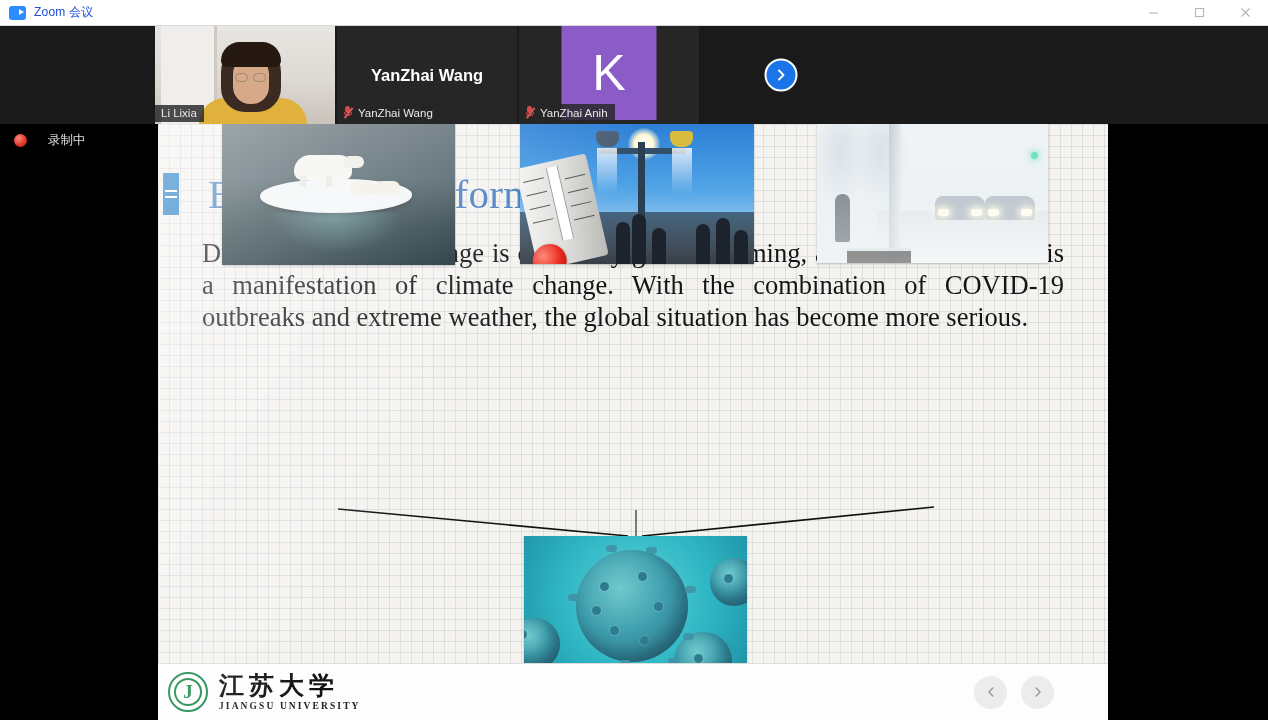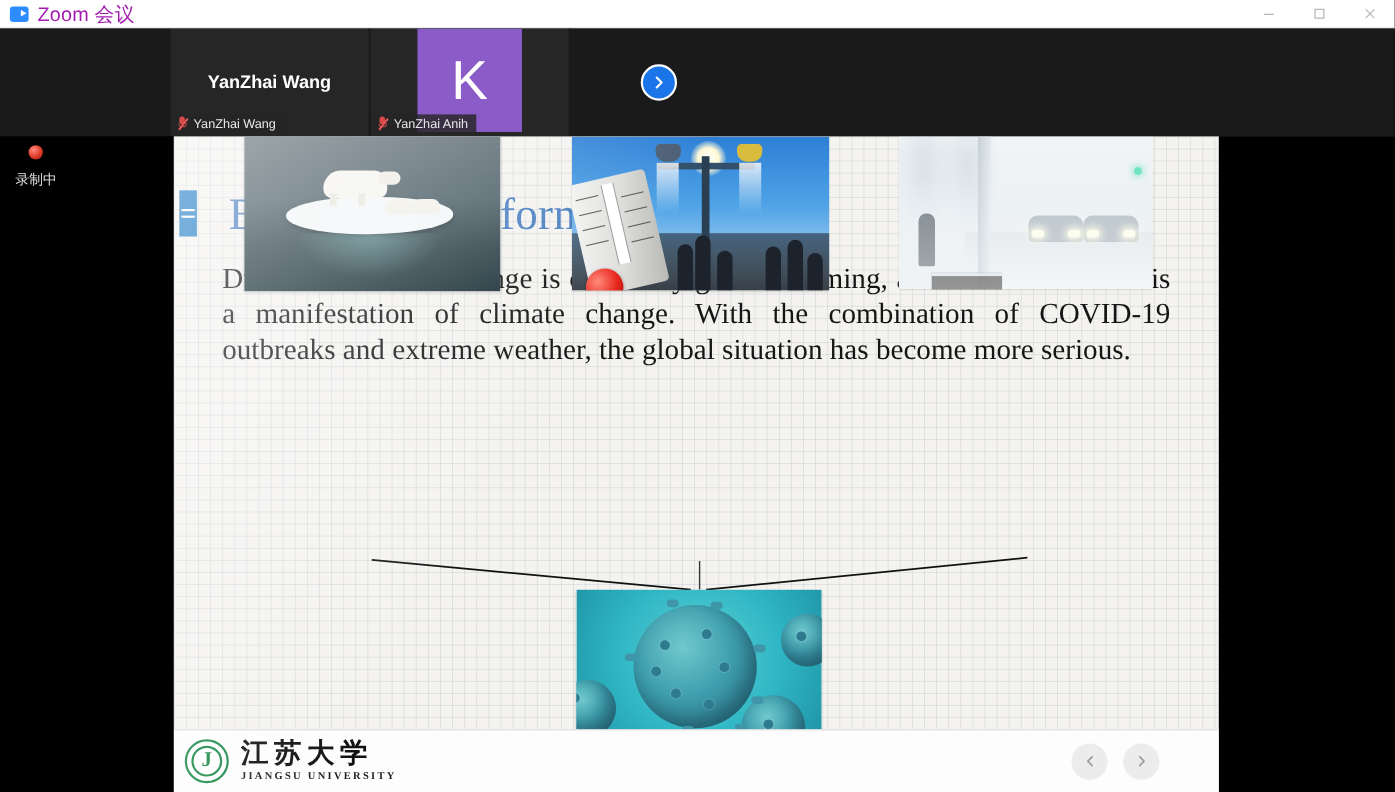--- a/index.html
+++ b/index.html
@@ -19,21 +19,21 @@
   }
   .tb-icon {
     width: 17px; height: 14px; margin-left: 9px; margin-right: 8px;
     background: #2d8cff; border-radius: 3px; position: relative; flex: none;
   }
   .tb-icon::after {
     content: ""; position: absolute; right: 2px; top: 3.5px;
     border-top: 3.5px solid transparent; border-bottom: 3.5px solid transparent;
     border-left: 5px solid #ffffff;
   }
-  .tb-title { font-size: 18px; color: #a21caf; letter-spacing: .2px; }
+  .tb-title { font-size: 12px; color: #1d4ed8; letter-spacing: .2px; }
   .tb-controls { margin-left: auto; display: flex; height: 26px; }
   .tb-btn {
     width: 46px; height: 26px; display: flex; align-items: center; justify-content: center;
     color: #b5b5b5; font-size: 13px; line-height: 1;
   }
   .tb-btn svg { display: block; }
 
   
   .filmstrip {
     position: absolute; top: 26px; left: 0; width: 1268px; height: 98px;
@@ -122,21 +122,21 @@
   .s3 .face { position: absolute; left: 72px; top: 32px; width: 42px; height: 56px;
     background: #e0b394; border-radius: 21px 21px 19px 19px; }
   .s3 .fringe { position: absolute; left: 56px; top: 12px; width: 74px; height: 28px;
     background: #140c09; border-radius: 37px 37px 8px 8px; }
   .s3 .glass { position: absolute; top: 50px; width: 16px; height: 11px;
     border: 1.6px solid #c0a07a; border-radius: 5px; background: rgba(255,255,255,.18); }
 
   
   .rail { position: absolute; left: 0; top: 124px; width: 155px; height: 596px; background: #000; }
   .rec {
-    position: absolute; left: 14px; top: 8px; display: flex; align-items: center; gap: 10px; flex-direction: column;
+    position: absolute; left: 14px; top: 8px; display: flex; align-items: center; gap: 21px;
   }
   .rec-dot {
     width: 13px; height: 13px; border-radius: 50%;
     background: radial-gradient(circle at 36% 32%, #ff8a7a 0%, #e03a28 55%, #8c1d12 100%);
   }
   .rec-label { color: #e0e0e0; font-size: 12.5px; }
 
   
   .stage { position: absolute; left: 155px; top: 124px; width: 953px; height: 596px; background: #000; }
   .slide {
@@ -368,20 +368,34 @@
             <line x1="10.5" y1="2.5" x2="2.5" y2="10.5" stroke="#b5b5b5" stroke-width="1.1"></line>
           </svg>
       </div>
     </div>
   </div>
 
   <div class="filmstrip">
     <div class="strip-pad"></div>
     <div class="tiles">
 
+      <div class="tile">
+        <div class="scene s1">
+          <div class="door"></div>
+          <div class="shoulder"></div>
+          <div class="head"></div>
+          <div class="face"></div>
+          <div class="fringe"></div>
+          <div class="glass" style="left:80px"></div>
+          <div class="glass" style="left:98px"></div>
+        </div>
+        <div class="tile-name">
+          <span>Li Lixia</span>
+        </div>
+      </div>
 
 
 
       <div class="tile">
         <div class="name-only">
           <span>YanZhai Wang</span>
         </div>
         <div class="tile-name">
           <span class="mic-off">
             <span class="body"></span>

